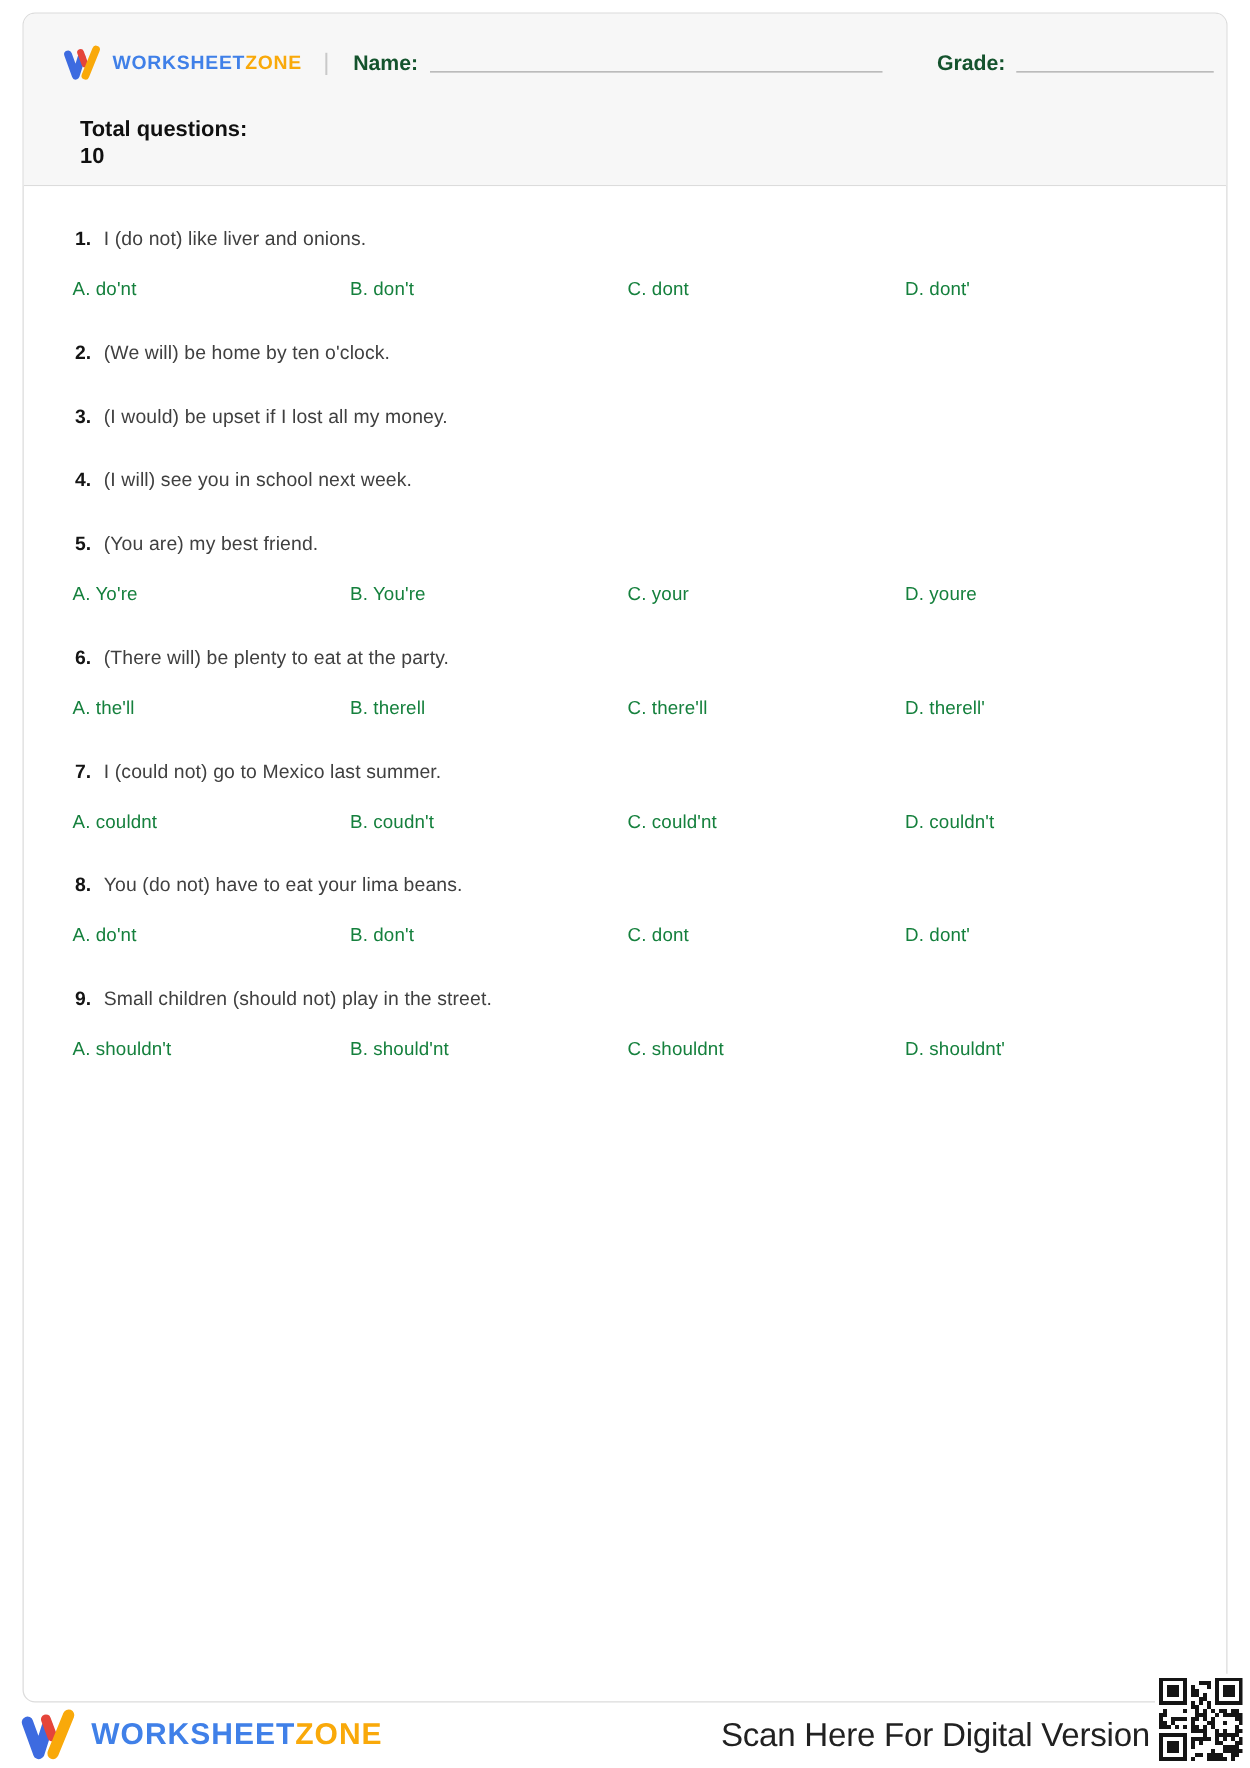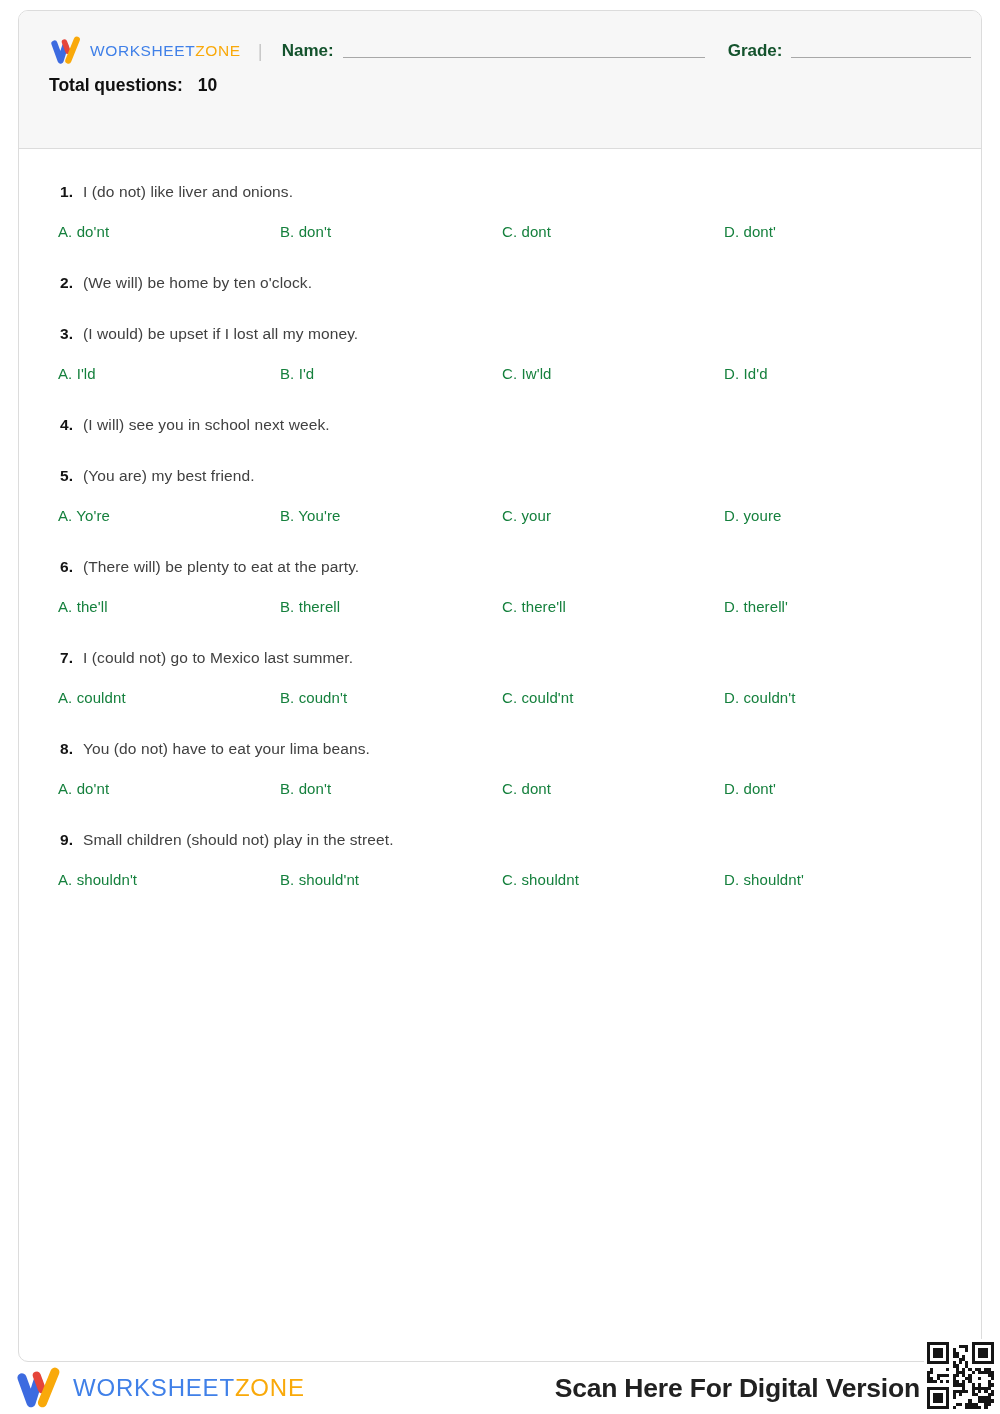--- a/index.html
+++ b/index.html
@@ -20,48 +20,48 @@
     position:absolute;left:18px;top:10px;width:964px;height:1352px;
     border:1px solid var(--border);border-radius:10px;background:#fff;
   }
   .card-header{
     height:138px;background:#f7f7f7;border-bottom:1px solid var(--border);
     border-radius:9px 9px 0 0;padding:0 8px 0 30px;
   }
   .header-row1{display:flex;align-items:center;padding-top:24px;}
   .logo{display:flex;align-items:center;}
   .logo svg{display:block;}
-  .logo-word{font-weight:normal;letter-spacing:0.6px;margin-left:7px;white-space:nowrap;}
+  .logo-word{font-weight:bold;letter-spacing:0.6px;margin-left:7px;white-space:nowrap;}
   .header .logo-word{font-size:15.5px;}
   .word-blue{color:var(--blue);}
   .word-orange{color:var(--orange);}
   .sep{color:#c9c9c9;font-size:19px;margin:0 19px 0 17px;font-weight:300;}
   .field-label{font-size:17px;font-weight:bold;color:#14532d;white-space:nowrap;}
   .write-line{border-bottom:1px solid #a8a8a8;height:15px;}
   .name-line{width:362px;margin-left:9px;}
-  .grade-label{margin-left:23px;}
+  .grade-label{margin-left:44px;}
   .grade-line{flex:1;margin-left:9px;margin-right:2px;}
-  .header-row2{margin-top:9px;display:flex;align-items:baseline;font-size:17.5px;font-weight:bold;color:#101010;}
+  .header-row2{margin-top:27px;display:flex;align-items:baseline;font-size:17.5px;font-weight:bold;color:#101010;flex-direction:column;}
   .tq-value{margin-left:15px;text-align:center;}
   .card-body{padding:33px 20px 0 30px;}
   .q-block{margin-bottom:32px;}
   .q-line{display:flex;font-size:15.5px;line-height:19px;}
   .q-num{min-width:24px;text-align:right;font-weight:bold;color:#141414;}
   .q-text{margin-left:10px;color:#404040;letter-spacing:0.1px;}
   .q-options{
     margin-left:9px;margin-top:21px;
     display:grid;grid-template-columns:222px 222px 222px auto;
     font-size:15px;line-height:19px;color:#15803d;letter-spacing:0.1px;
   }
   .footer{
     position:absolute;left:14px;top:1364px;width:906px;height:48px;
     display:flex;align-items:center;justify-content:space-between;
   }
   .footer .logo-word{font-size:24px;letter-spacing:0.8px;margin-left:9px;}
-  .scan-text{font-size:26.5px;color:#212121;letter-spacing:-0.2px;white-space:nowrap;font-weight:bold;}
+  .scan-text{font-size:26.5px;color:#212121;letter-spacing:-0.2px;white-space:nowrap;}
   .qr{
     position:absolute;left:924px;top:1339px;width:73px;height:73px;
     background:#fff;padding:3px;
   }
   .qr svg{display:block;width:67px;height:67px;}
   .qr rect{fill:#151515;}
   .stroke-blue{stroke:#3d6be0;}
   .stroke-red{stroke:var(--red);}
   .stroke-yellow{stroke:var(--orange);}
   .w-mark{fill:none;stroke-linecap:round;stroke-linejoin:round;}
@@ -114,26 +114,20 @@
       <div class="q-line">
         <span class="q-num">2.</span>
         <span class="q-text">(We will) be home by ten o'clock.</span>
       </div>
     </div>
 
     <div class="q-block">
       <div class="q-line">
         <span class="q-num">3.</span>
         <span class="q-text">(I would) be upset if I lost all my money.</span>
-      </div>
-      <div class="q-options">
-        <span class="q-opt">A. I'ld</span>
-        <span class="q-opt">B. I'd</span>
-        <span class="q-opt">C. Iw'ld</span>
-        <span class="q-opt">D. Id'd</span>
       </div>
     </div>
 
     <div class="q-block">
       <div class="q-line">
         <span class="q-num">4.</span>
         <span class="q-text">(I will) see you in school next week.</span>
       </div>
     </div>
 

